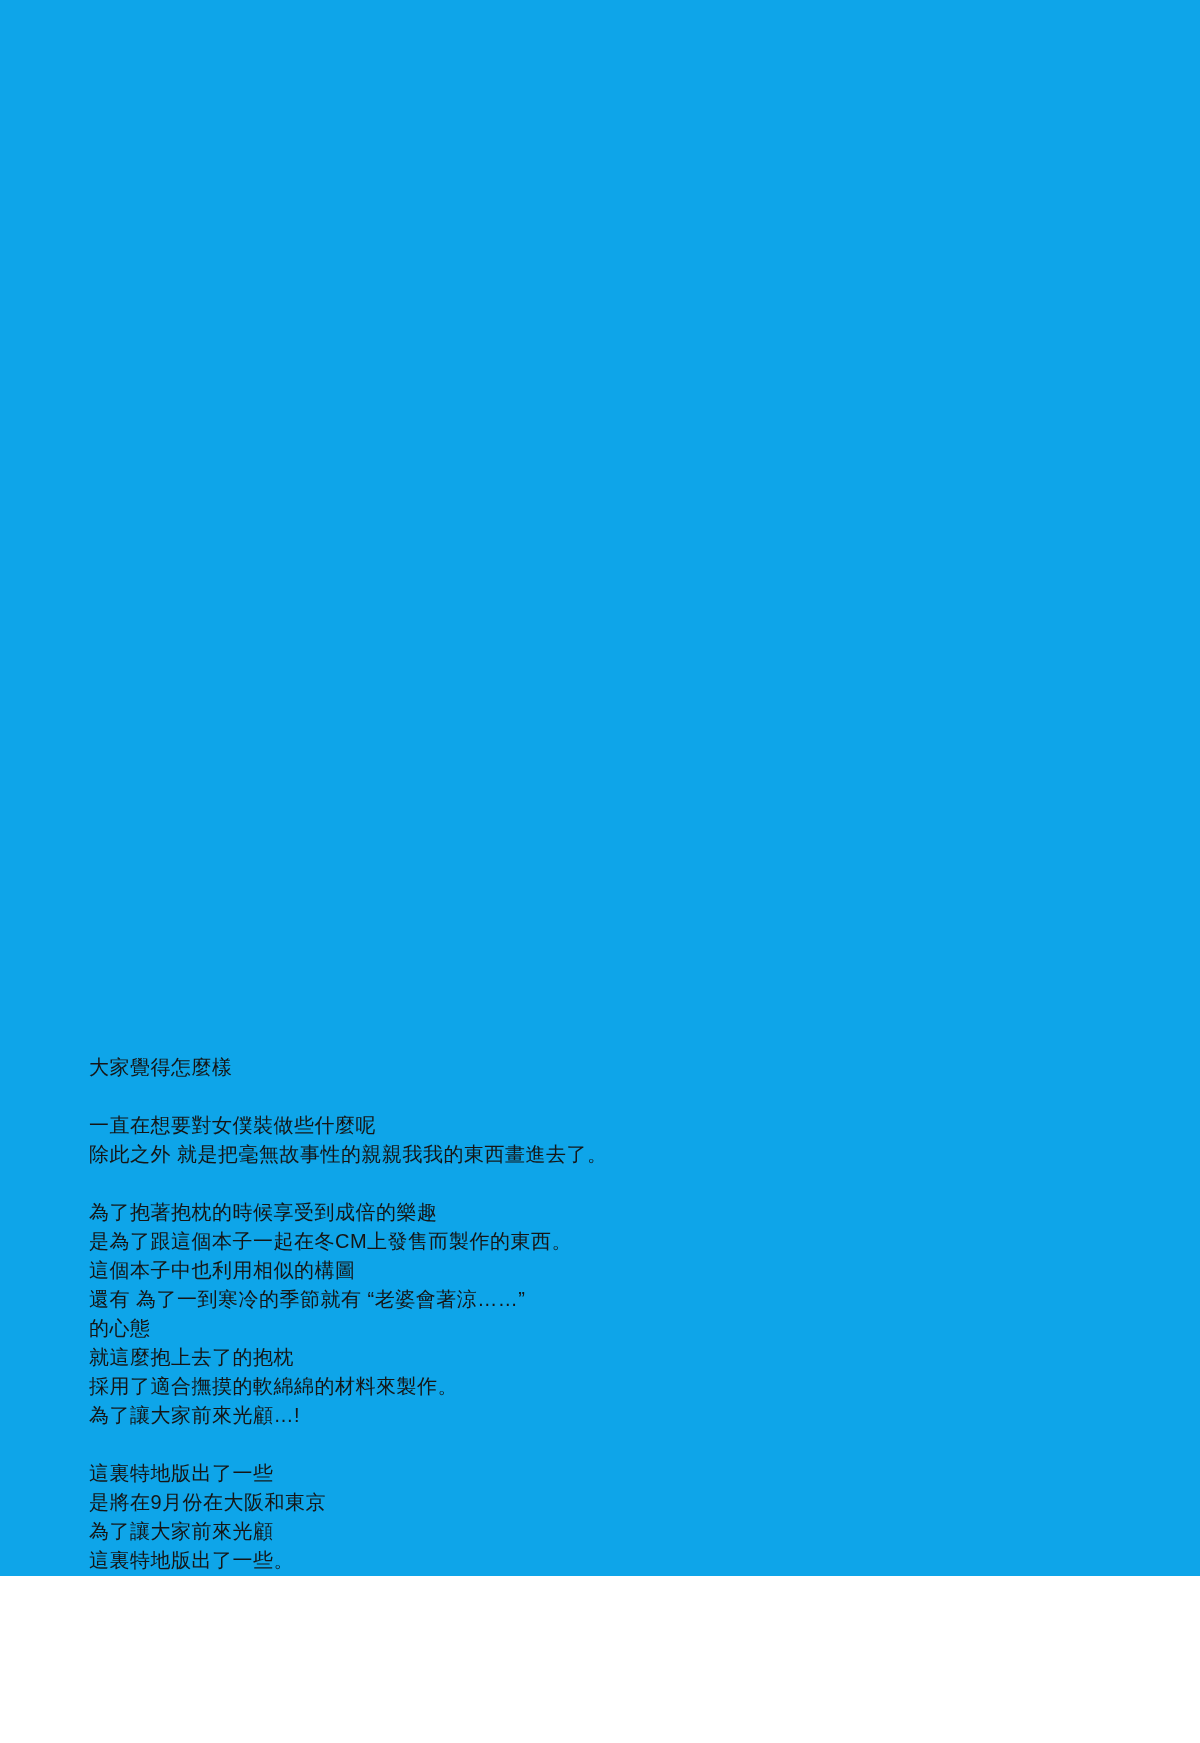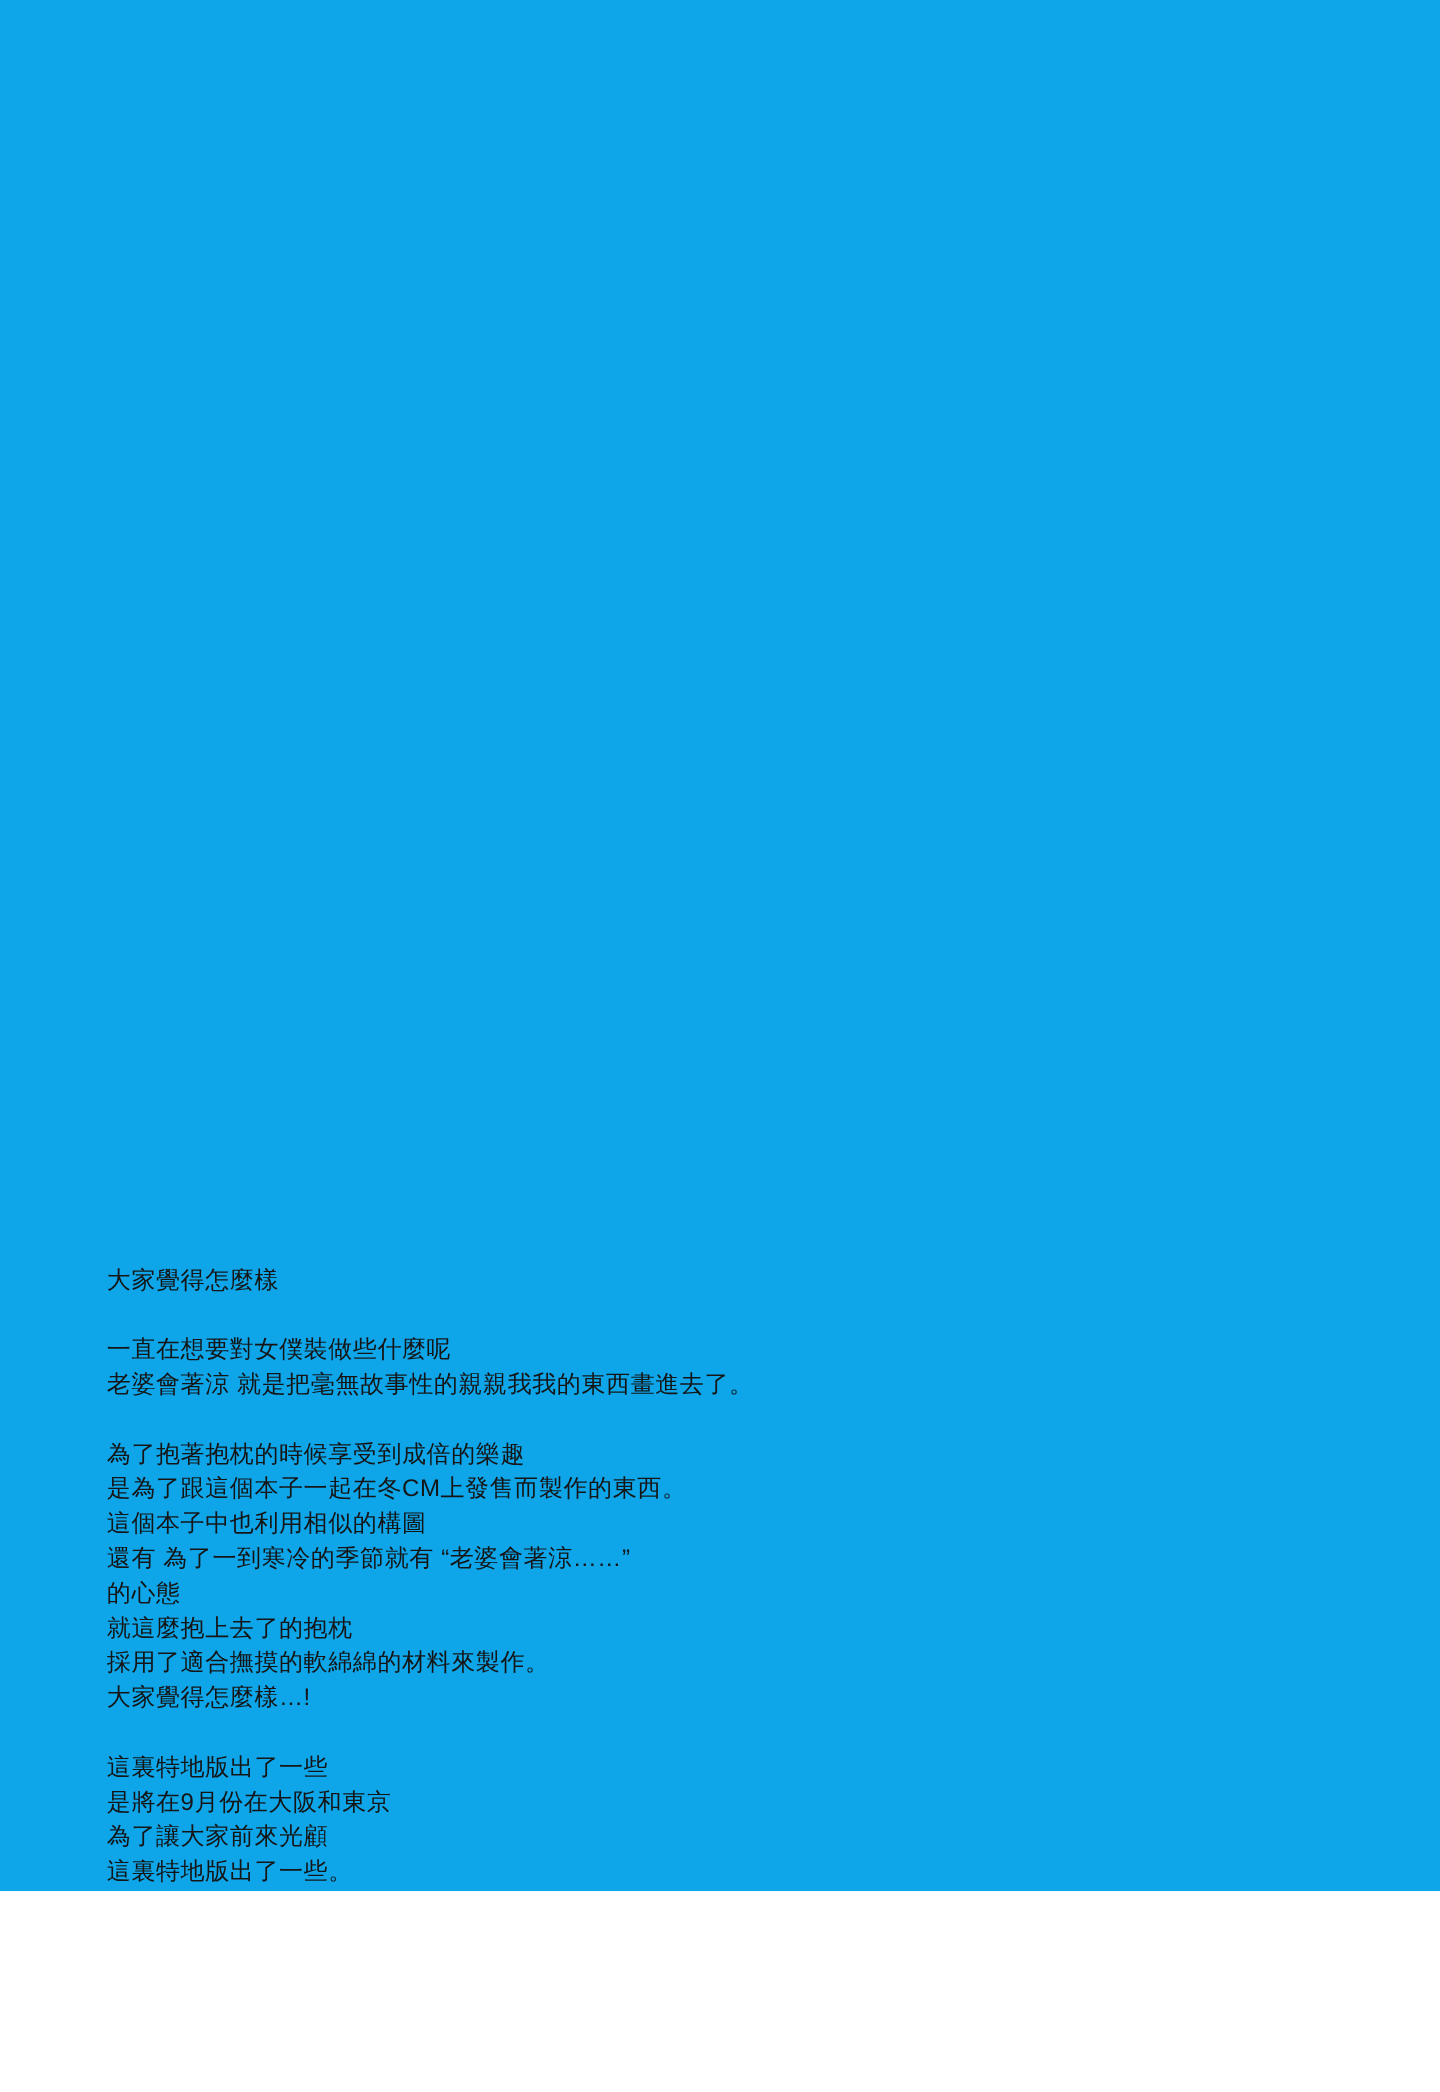--- a/index.html
+++ b/index.html
@@ -31,29 +31,29 @@
   }
 </style>
 </head>
 <body>
 
 <div class="page">
   <div class="afterword">
     <div class="line">大家覺得怎麼樣</div>
     <div class="line"></div>
     <div class="line">一直在想要對女僕裝做些什麼呢</div>
-    <div class="line">老婆會著涼 就是把毫無故事性的親親我我的東西畫進去了。</div>
+    <div class="line">除此之外 就是把毫無故事性的親親我我的東西畫進去了。</div>
     <div class="line"></div>
     <div class="line">為了抱著抱枕的時候享受到成倍的樂趣</div>
     <div class="line">是為了跟這個本子一起在冬CM上發售而製作的東西。</div>
     <div class="line">這個本子中也利用相似的構圖</div>
     <div class="line">還有 為了一到寒冷的季節就有 “老婆會著涼……”</div>
     <div class="line">的心態</div>
     <div class="line">就這麼抱上去了的抱枕</div>
     <div class="line">採用了適合撫摸的軟綿綿的材料來製作。</div>
-    <div class="line">大家覺得怎麼樣…!</div>
+    <div class="line">為了讓大家前來光顧…!</div>
     <div class="line"></div>
     <div class="line">這裏特地版出了一些</div>
     <div class="line">是將在9月份在大阪和東京</div>
     <div class="line">為了讓大家前來光顧</div>
     <div class="line">這裏特地版出了一些。</div>
   </div>
 </div>
 
 </body></html>

